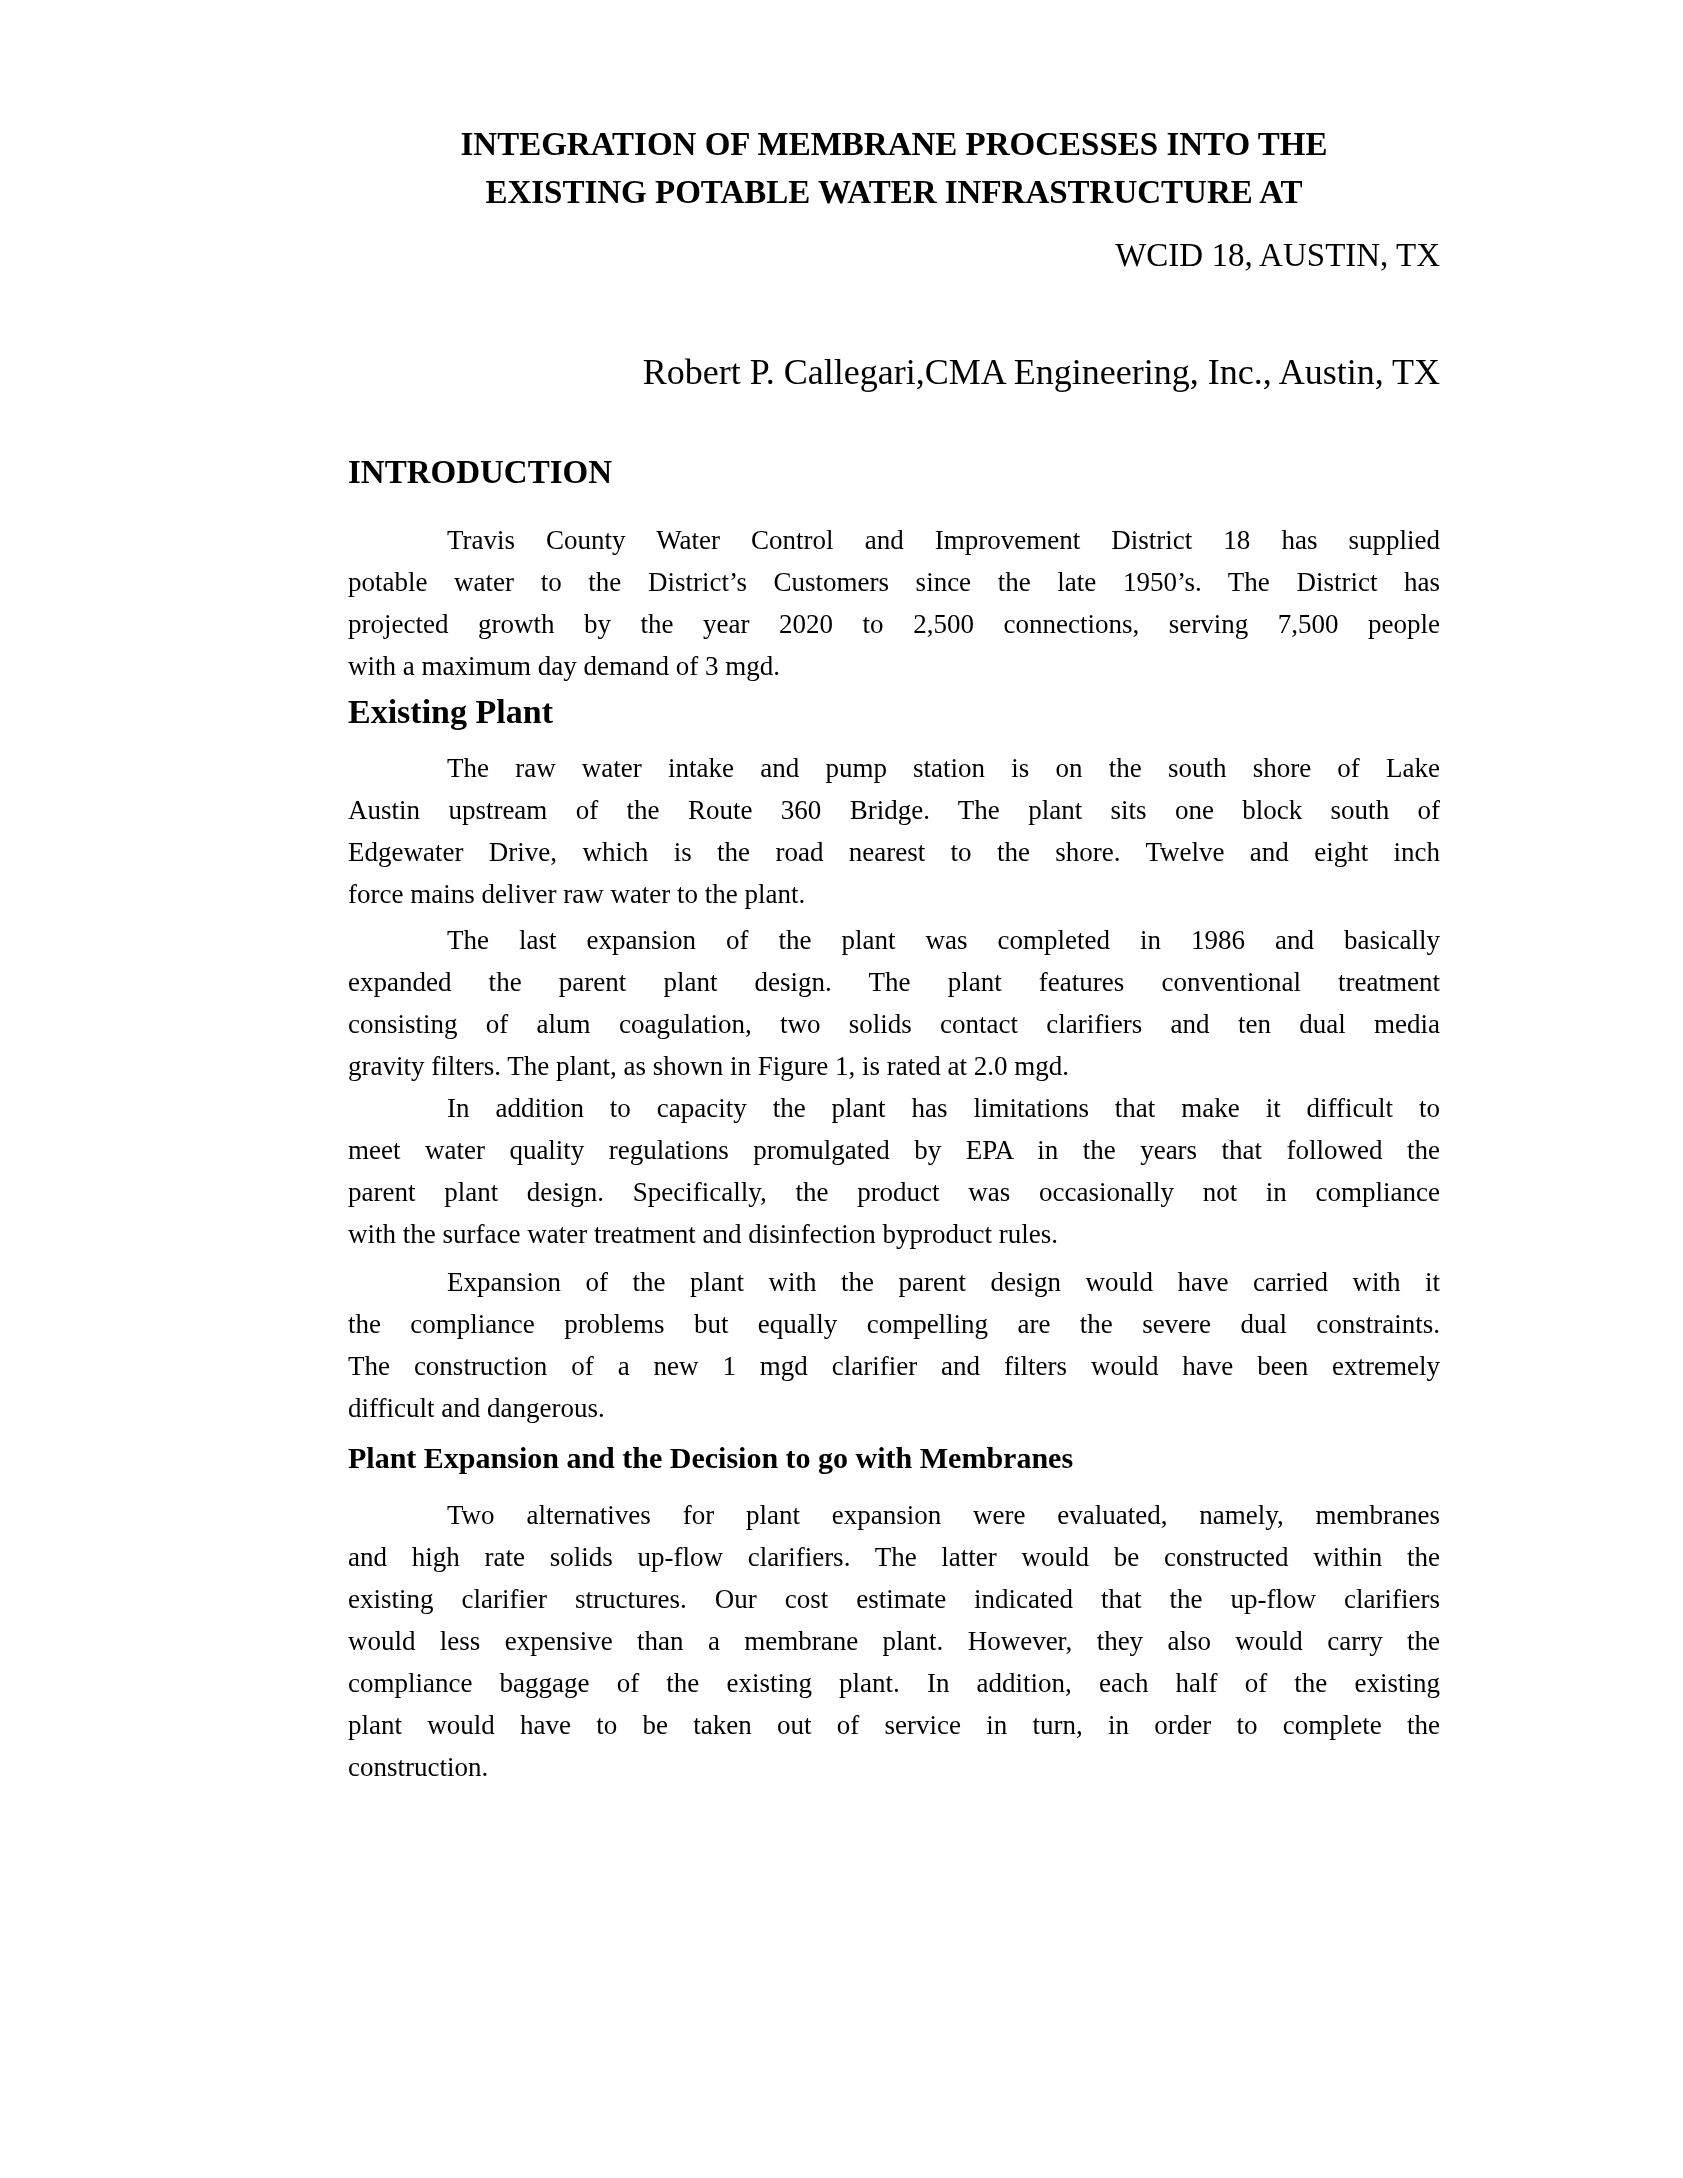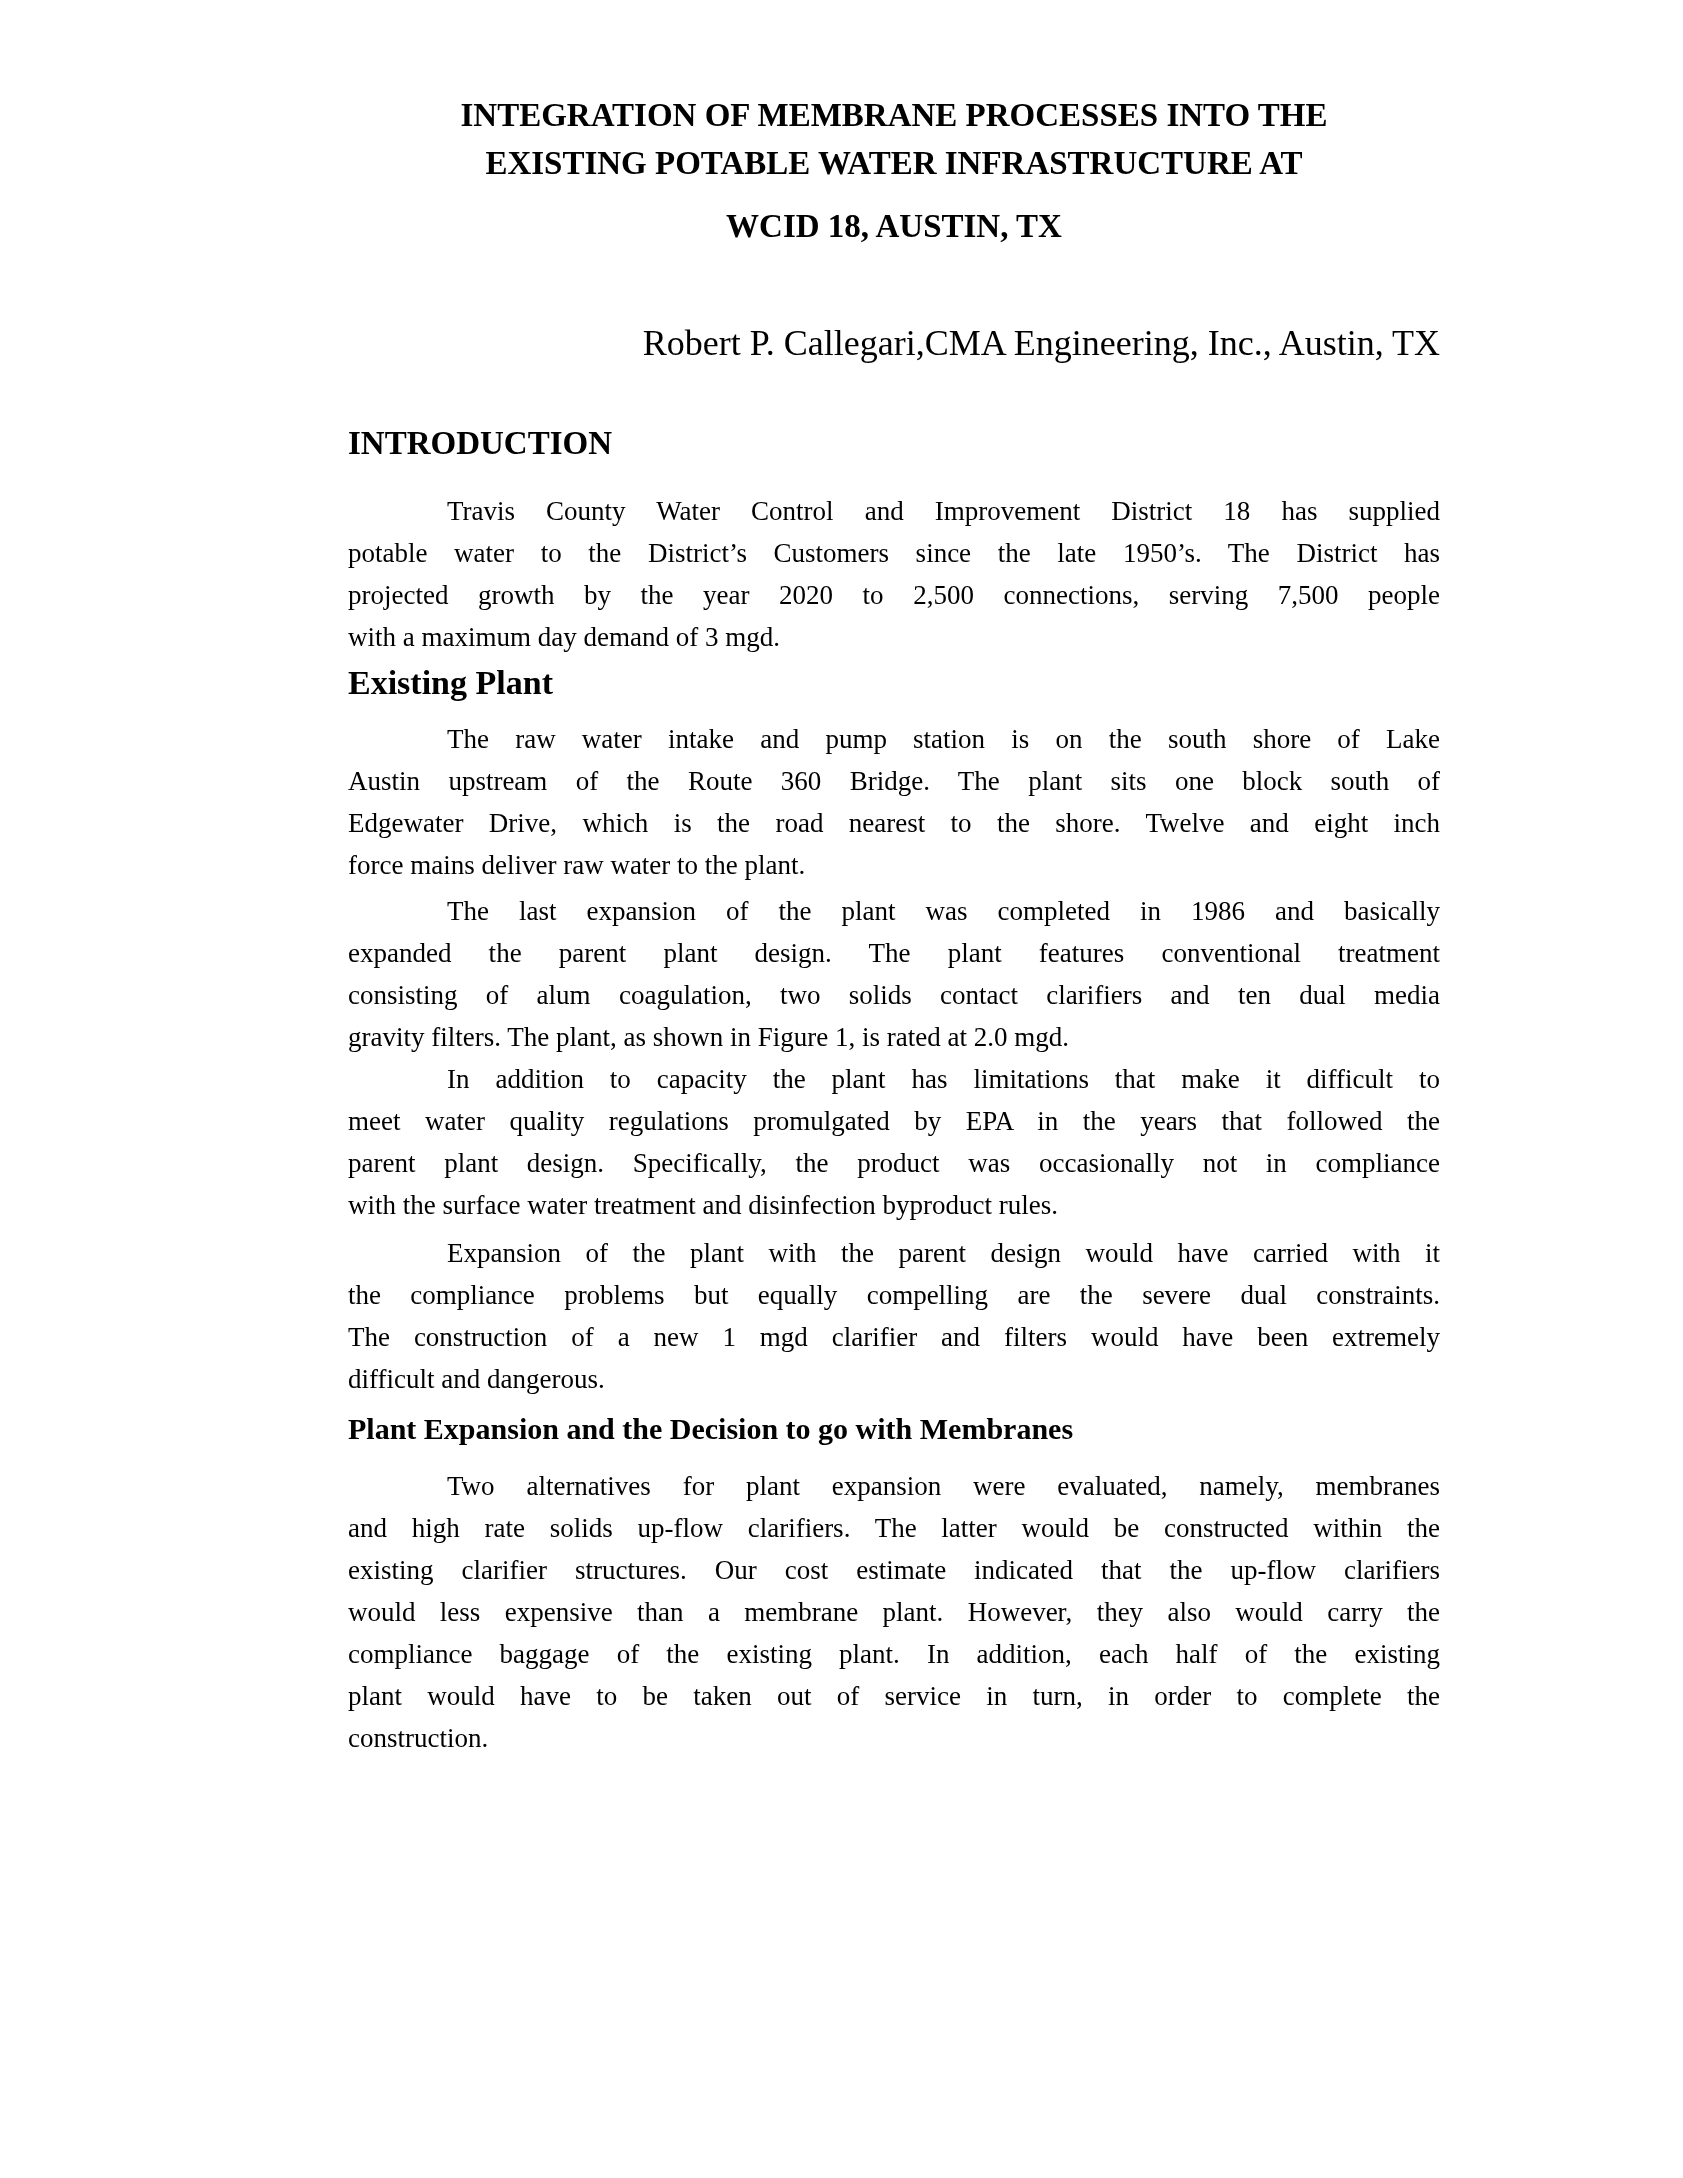--- a/index.html
+++ b/index.html
@@ -12,30 +12,30 @@
     font-family: "Liberation Serif", "DejaVu Serif", serif;
     overflow: hidden;
   }
   .content {
     position: absolute;
     left: 348px;
     top: 0;
     width: 1092px;
   }
   .doc-title {
-    padding-top: 91px;
+    padding-top: 120px;
     text-align: center;
     font-weight: bold;
     font-size: 33px;
     line-height: 48px;
   }
   .doc-location {
     margin-top: 15px;
-    text-align: center;
-    font-weight: bold;
+    text-align: right;
+    font-weight: normal;
     font-size: 33px;
     line-height: 48px;
   }
   .authors {
     margin-top: 67px;
     text-align: right;
     font-size: 36px;
     line-height: 53px;
   }
   .h-center {

